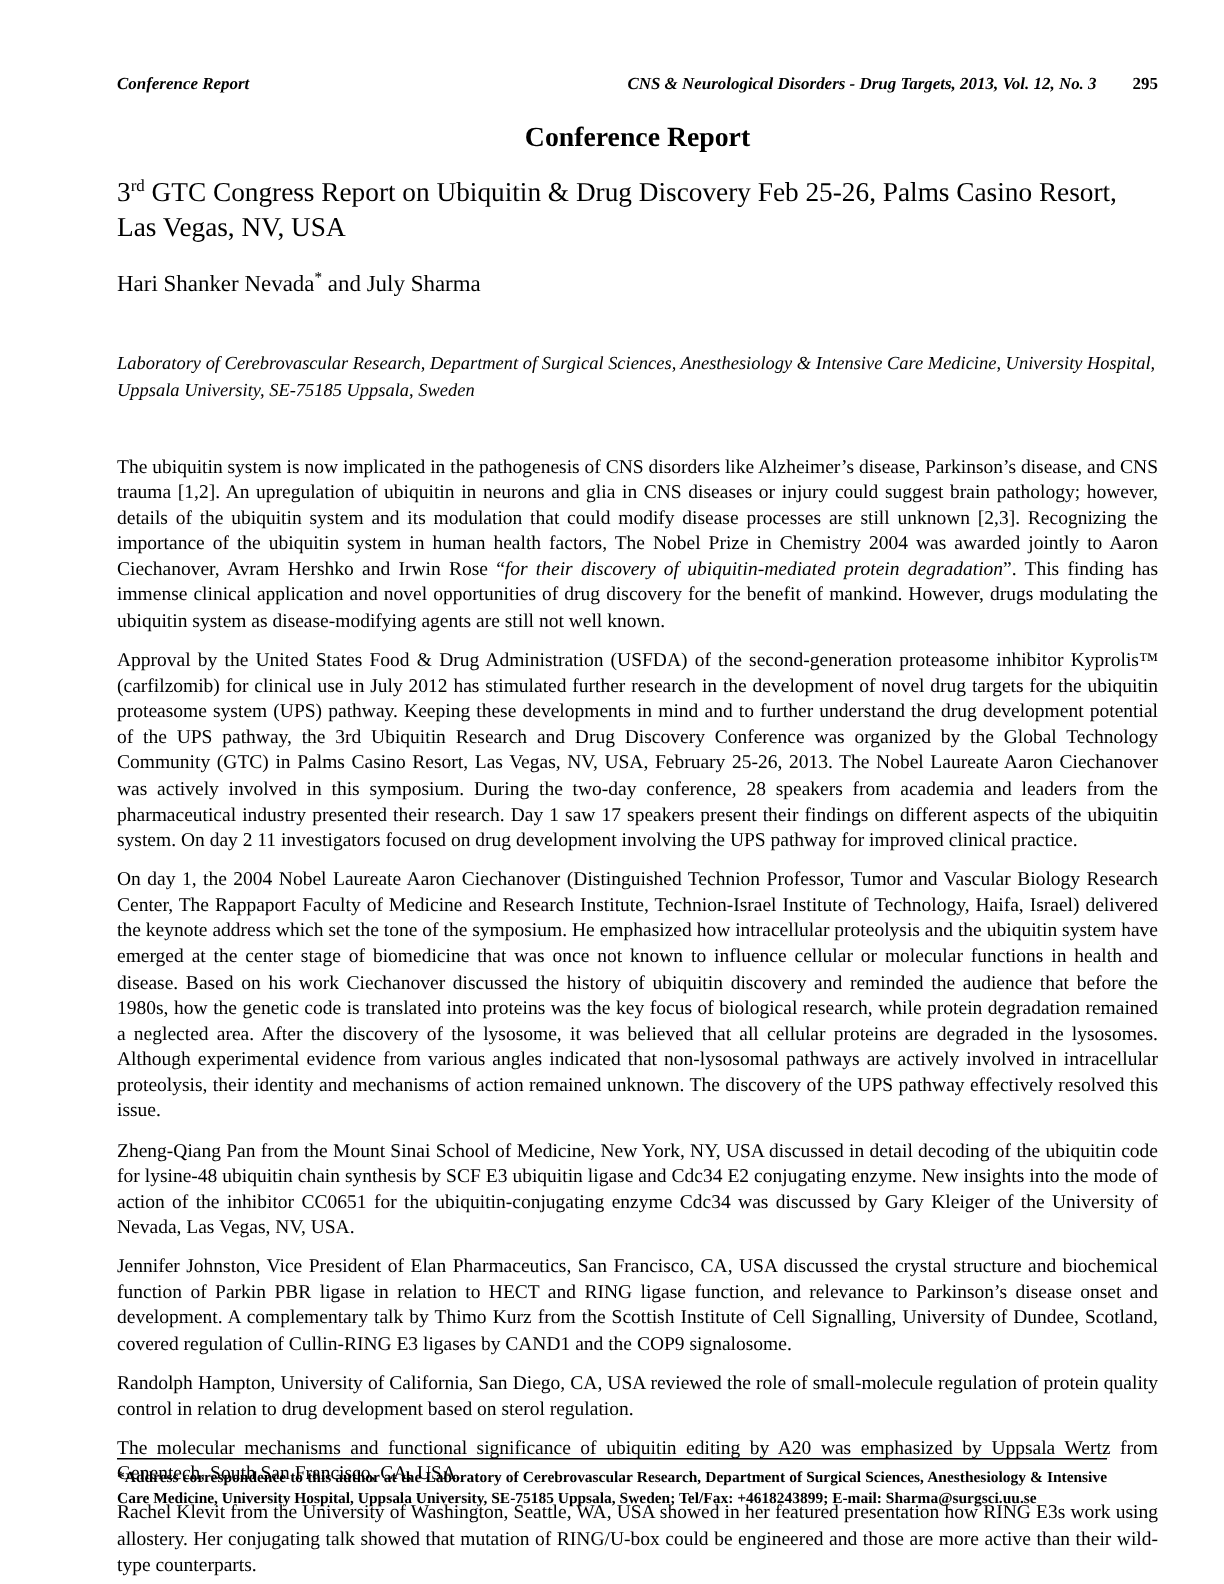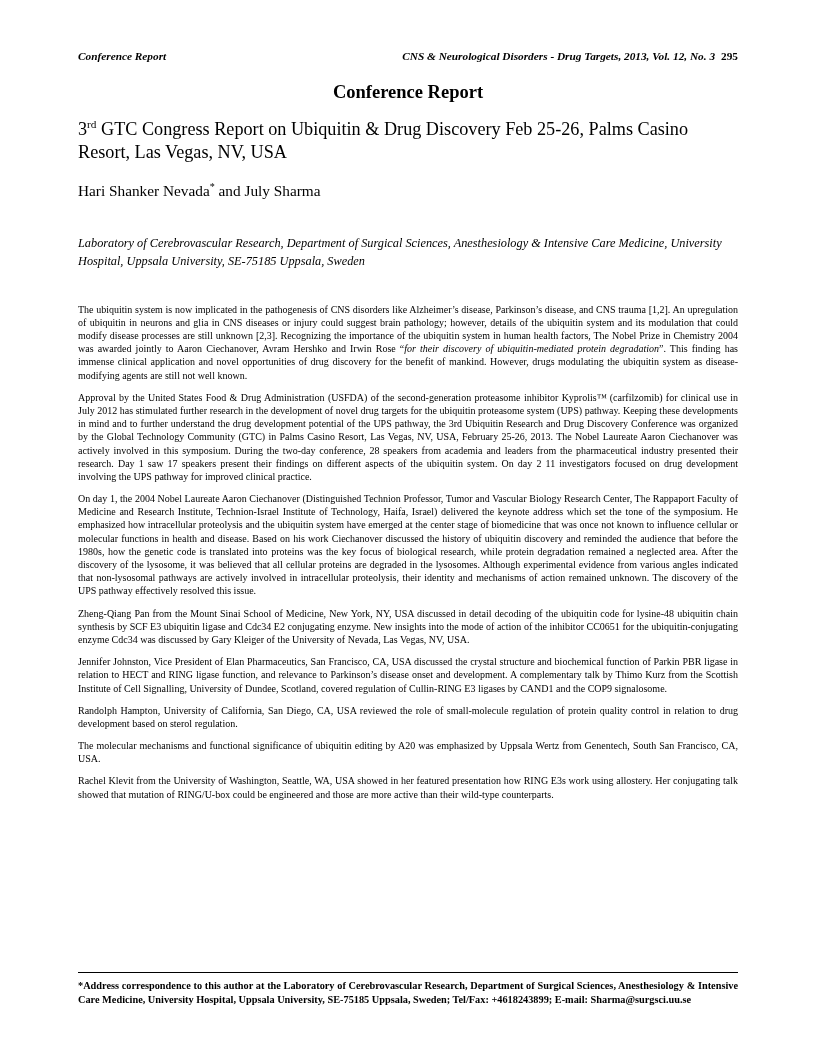--- a/index.html
+++ b/index.html
@@ -11,40 +11,40 @@
     height: 1056px;
     background: #ffffff;
     font-family: "Liberation Serif", serif;
     color: #000000;
   }
   .page {
     position: relative;
     width: 816px;
     height: 1056px;
     box-sizing: border-box;
-    padding: 50px 78px 40px 78px;
+    padding: 50px 44px 40px 78px;
   }
   
   .runhead {
     display: flex;
     justify-content: space-between;
     align-items: baseline;
     font-size: 11.3px;
     font-style: italic;
     font-weight: bold;
     margin-bottom: 20px;
   }
   .runhead .left { white-space: nowrap; }
   .runhead .right {
     white-space: nowrap;
   }
   .runhead .pageno {
     font-style: normal;
     font-weight: bold;
-    margin-left: 6px;
+    margin-left: 24px;
   }
   
   .doc-type {
     text-align: center;
     font-size: 18.5px;
     font-weight: bold;
     margin: 4px 0 14px 0;
   }
   .title {
     font-size: 18.2px;
@@ -66,21 +66,21 @@
     vertical-align: super;
   }
   .affiliation {
     font-size: 12.3px;
     font-style: italic;
     line-height: 1.5;
     margin: 0 0 32px 0;
   }
   
   p.body {
-    font-size: 10px;
+    font-size: 13px;
     line-height: 1.32;
     text-align: justify;
     margin: 0 0 9px 0;
     text-indent: 0;
     hyphens: auto;
   }
   p.body i { font-style: italic; }
   
   .footnote-wrap {
     position: absolute;

